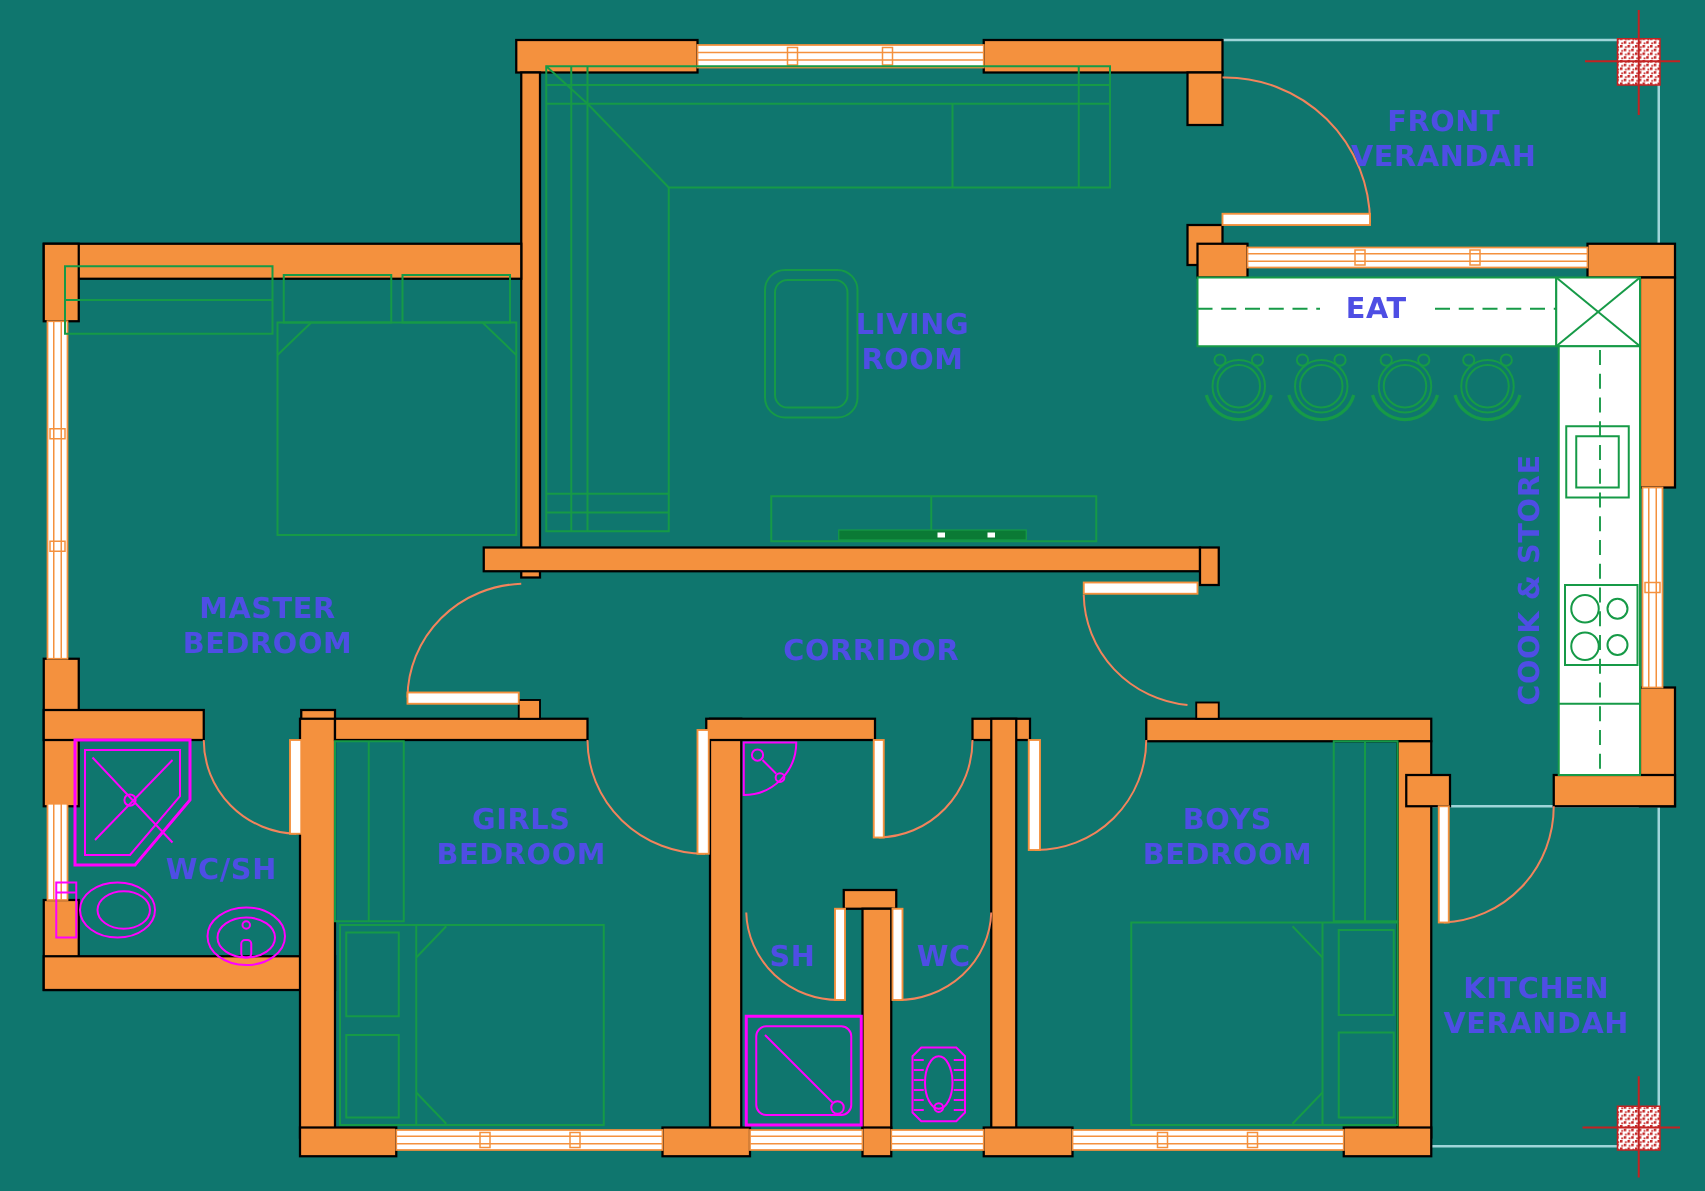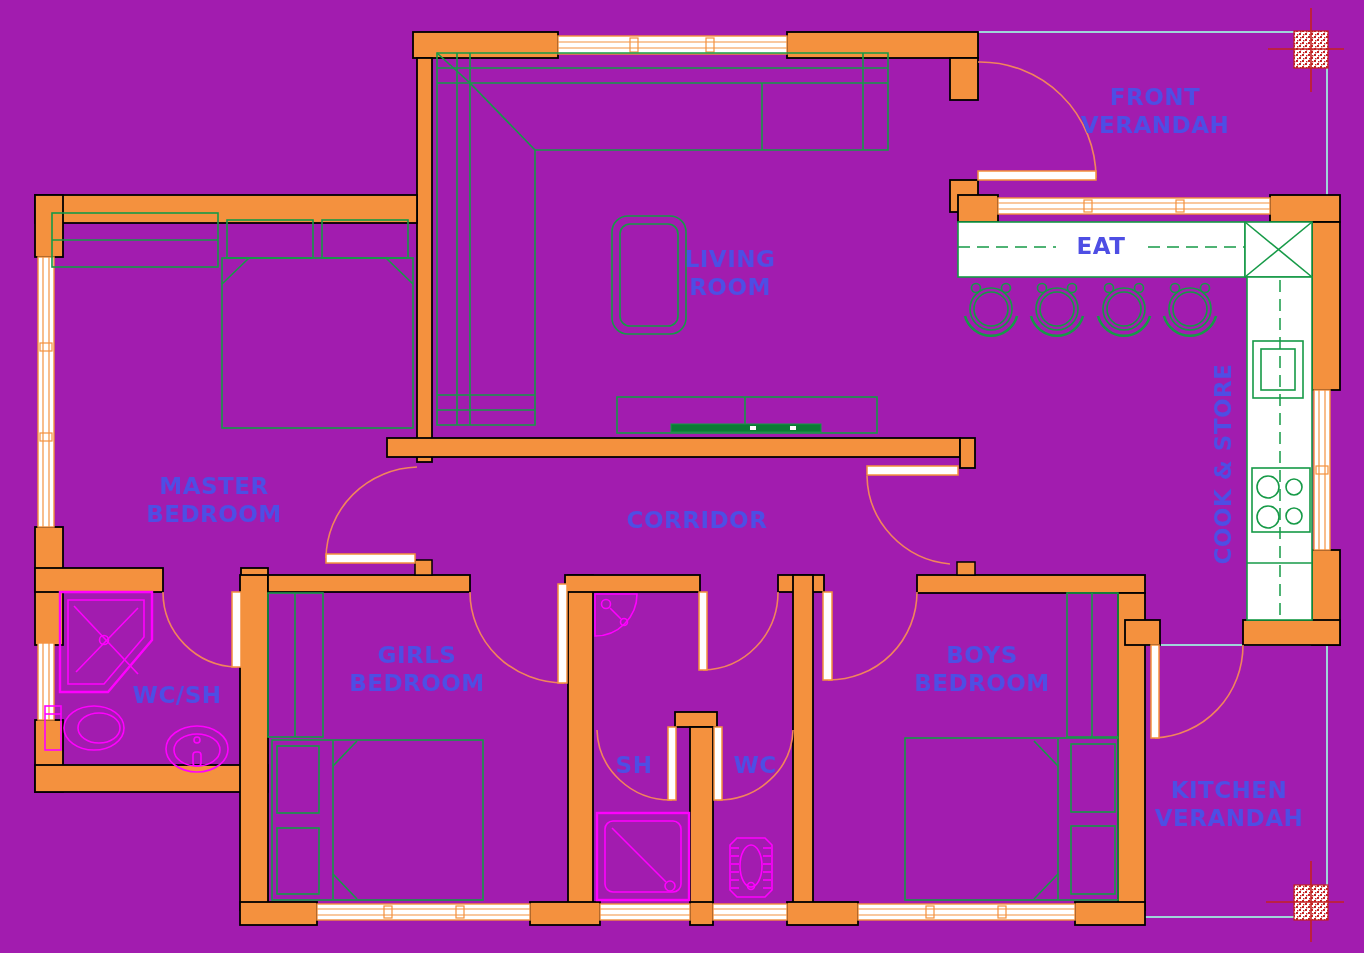--- a/index.html
+++ b/index.html
@@ -1,16 +1,16 @@
 <!DOCTYPE html>
 <html><head>
 <meta charset="utf-8">
 <style>
   html,body{margin:0;padding:0;background:#ffffff;}
-  .stage{width:1364px;height:953px;position:relative;background:#a21caf;overflow:hidden;}
+  .stage{width:1364px;height:953px;position:relative;background:#0f766e;overflow:hidden;}
   svg{display:block;}
   .wall{fill:#F4913E;stroke:#000;stroke-width:1.8;}
   .stub{fill:#F4913E;stroke:#000;stroke-width:1.5;}
   .grn{stroke:#169A47;fill:none;stroke-width:1.6;}
   .grnw{stroke:#169A47;fill:#fff;stroke-width:1.6;}
   .grnb{stroke:#169A47;fill:none;stroke-width:2.6;}
   .grnF{fill:#0B7A35;stroke:#169A47;stroke-width:1;}
   .mag{stroke:#FF00FF;fill:none;stroke-width:1.6;}
   .magb{stroke:#FF00FF;fill:none;stroke-width:2.4;}
   .door{stroke:#F2845C;fill:none;stroke-width:1.6;}

